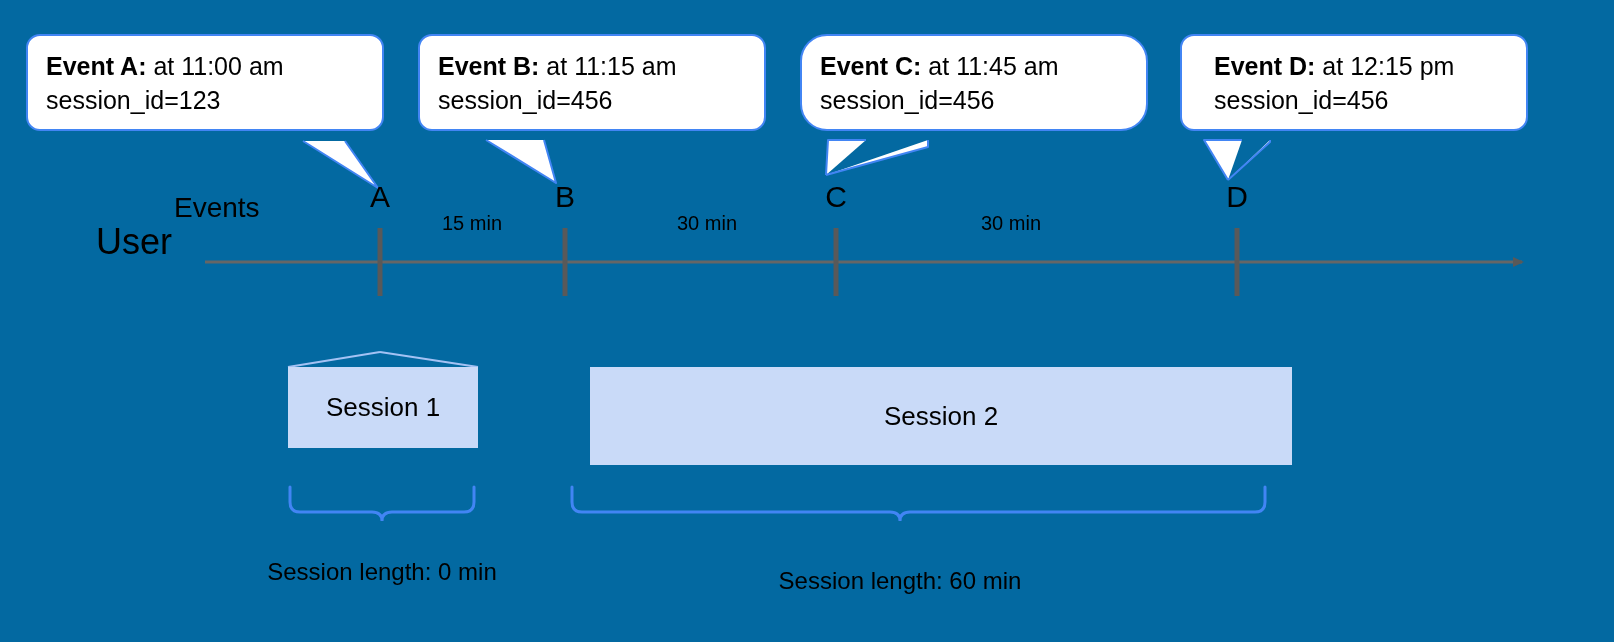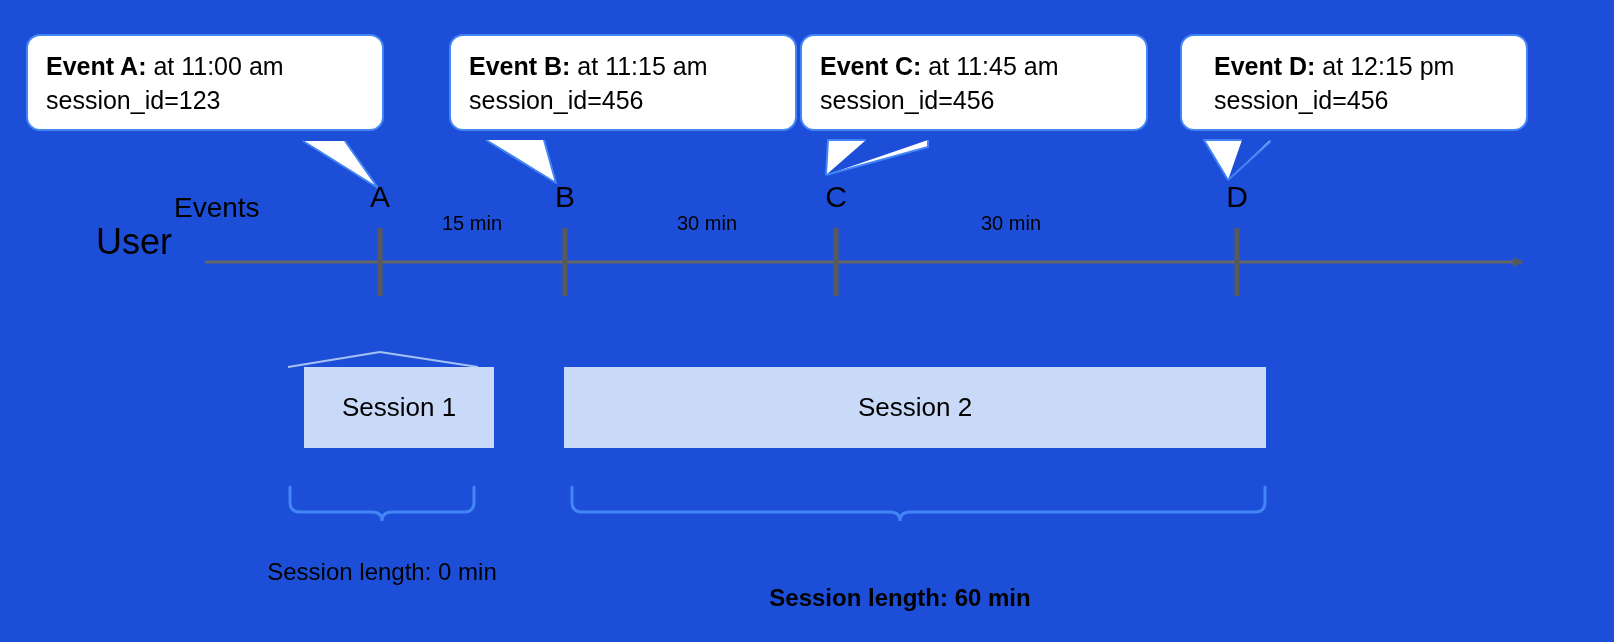--- a/index.html
+++ b/index.html
@@ -8,21 +8,21 @@
     background: #ffffff;
   }
   body {
     font-family: "Liberation Sans", sans-serif;
     -webkit-font-smoothing: antialiased;
   }
   #stage {
     position: relative;
     width: 1614px;
     height: 642px;
-    background: #1d4ed8;
+    background: #0369a1;
     overflow: hidden;
   }
   #vec {
     position: absolute;
     left: 0;
     top: 0;
     width: 1614px;
     height: 642px;
   }
 
@@ -61,21 +61,20 @@
   .lbl-sesslen   { font-size: 24px; }
 
   
   .sblock {
     position: absolute;
     background: #c9daf8;
     z-index: 2;
     display: flex;
     align-items: center;
     justify-content: center;
-    margin-left: 16px;
   }
   .sblock span {
     font-size: 26px;
     color: #000000;
   }
 </style>
 </head>
 <body>
 
 <div id="stage">
@@ -131,26 +130,26 @@
                L1255,512 Q1265,512 1265,502
                L1265,487"></path>
     </g>
   </svg>
 
   <div class="callout" style="left:26px; top:34px; width:358px;">
     <span class="ln"><span class="lead">Event A:</span><span> at 11:00 am</span></span>
     <span class="ln">session_id=123</span>
   </div>
 
-  <div class="callout" style="left:418px; top:34px; width:348px;margin-left:31px;">
+  <div class="callout" style="left:418px; top:34px; width:348px;">
     <span class="ln"><span class="lead">Event B:</span><span> at 11:15 am</span></span>
     <span class="ln">session_id=456</span>
   </div>
 
-  <div class="callout" style="left:800px; top:34px; width:348px;">
+  <div class="callout" style="left:800px; top:34px; width:348px;border-radius:27px;">
     <span class="ln"><span class="lead">Event C:</span><span> at 11:45 am</span></span>
     <span class="ln">session_id=456</span>
   </div>
 
   <div class="callout" style="left:1180px; top:34px; width:348px;padding-left:32px;">
     <span class="ln"><span class="lead">Event D:</span><span> at 12:15 pm</span></span>
     <span class="ln">session_id=456</span>
   </div>
 
   <div class="lbl lbl-user" style="left:96px; top:242px; transform:translateY(-50%);">User</div>
@@ -162,20 +161,20 @@
   <div class="lbl lbl-marker" style="left:836px; top:180px; transform:translateX(-50%);">C</div>
   <div class="lbl lbl-marker" style="left:1237px; top:180px; transform:translateX(-50%);">D</div>
 
   <div class="lbl lbl-gap" style="left:472px; top:212px; transform:translateX(-50%);">15 min</div>
   <div class="lbl lbl-gap" style="left:707px; top:212px; transform:translateX(-50%);">30 min</div>
   <div class="lbl lbl-gap" style="left:1011px; top:212px; transform:translateX(-50%);">30 min</div>
 
   <div class="sblock" style="left:288px; top:367px; width:190px; height:81px;">
     <span>Session 1</span>
   </div>
-  <div class="sblock" style="left:548px; top:367px; width:702px; height:81px;">
+  <div class="sblock" style="left:590px; top:367px; width:702px; height:98px;">
     <span>Session 2</span>
   </div>
 
   <div class="lbl lbl-sesslen" style="left:382px; top:558px; transform:translateX(-50%);">Session length: 0 min</div>
-  <div class="lbl lbl-sesslen" style="left:900px; top:584px; transform:translateX(-50%);font-weight:bold;">Session length: 60 min</div>
+  <div class="lbl lbl-sesslen" style="left:900px; top:567px; transform:translateX(-50%);">Session length: 60 min</div>
 
 </div>
 
 </body></html>

